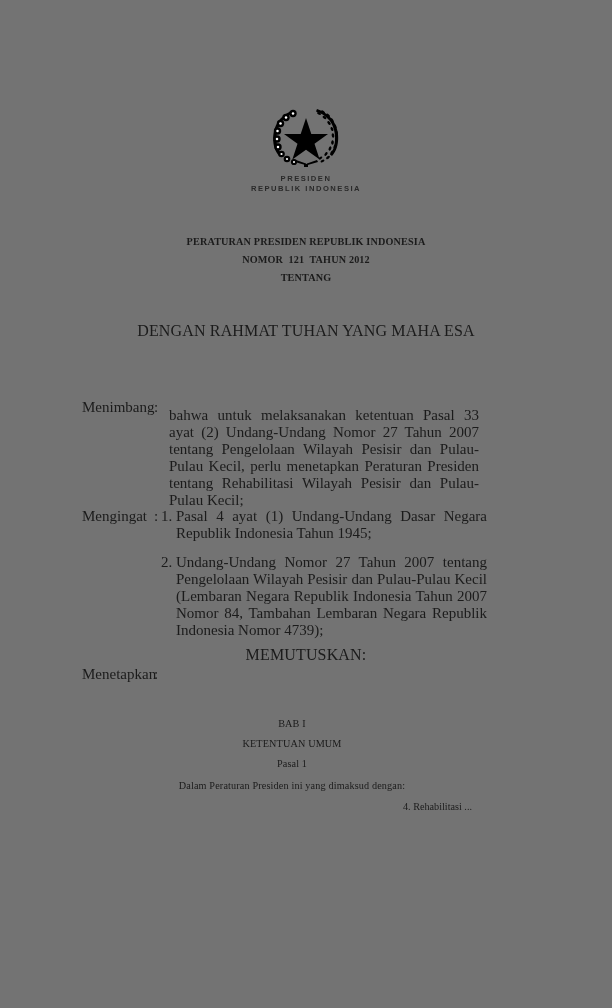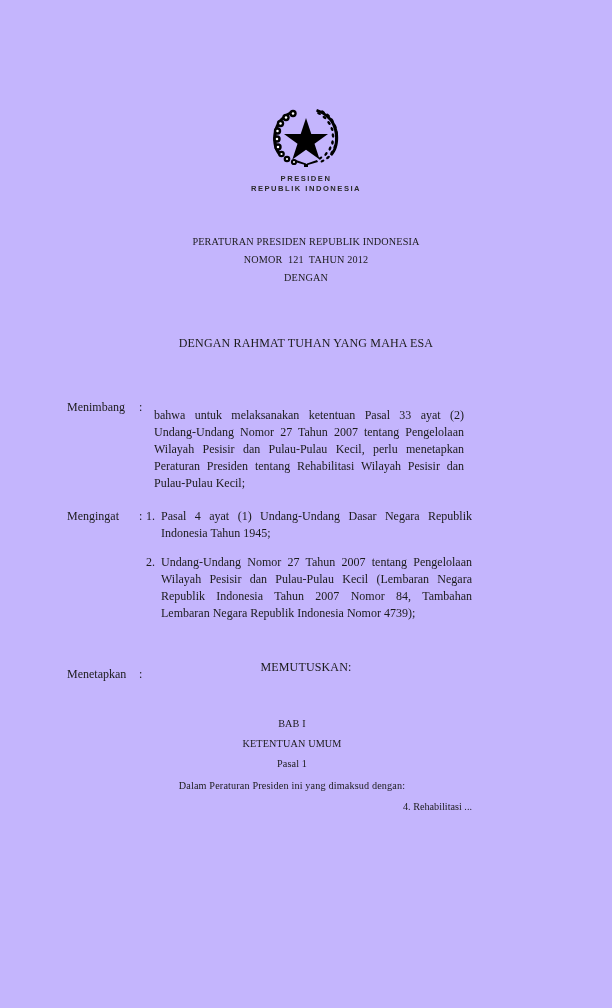--- a/index.html
+++ b/index.html
@@ -15,21 +15,21 @@
     font-family: "Liberation Serif", "DejaVu Serif", serif;
     color: #1b1b1b;
     -webkit-font-smoothing: antialiased;
   }
 
   .page {
     position: absolute;
     inset: 0;
     width: 612px;
     height: 1008px;
-    background: #c4b5fd;
+    background: #737373;
   }
 
   
   .emblem-block {
     position: absolute;
     left: 0;
     right: 0;
     top: 100px;
     text-align: center;
   }
@@ -54,45 +54,44 @@
   .title-block {
     position: absolute;
     left: 70px;
     width: 472px;
     top: 233px;
     text-align: center;
     font-size: 10.2px;
     line-height: 18px;
     letter-spacing: 0.15px;
   }
-  .title-block .tline { display: block; white-space: pre; }
+  .title-block .tline { display: block; white-space: pre; font-weight: bold; }
 
   
   .center-line {
     position: absolute;
     left: 70px;
     width: 472px;
     text-align: center;
-    font-size: 12px;
+    font-size: 16px;
     line-height: 14px;
     letter-spacing: 0.15px;
-    margin-top: 12px;
   }
   #line-rahmat   { top: 324px; }
   #line-presiden { top: 360px; }
   #line-memutuskan { top: 648px; }
 
   
   .clause {
     position: absolute;
-    left: 67px;
+    left: 82px;
     width: 405px;
     display: flex;
     align-items: flex-start;
-    font-size: 12px;
+    font-size: 15px;
   }
   .clause-label {
     width: 72px;
     flex: 0 0 72px;
     line-height: 17px;
     white-space: nowrap;
   }
   .clause-colon {
     width: 7px;
     flex: 0 0 7px;
@@ -237,21 +236,21 @@
 
     <div class="emblem-caption">
       <span>PRESIDEN</span>
       <span>REPUBLIK INDONESIA</span>
     </div>
   </div>
 
   <div class="title-block">
     <span class="tline">PERATURAN PRESIDEN REPUBLIK INDONESIA</span>
     <span class="tline">NOMOR  121  TAHUN 2012</span>
-    <span class="tline">DENGAN</span>
+    <span class="tline">TENTANG</span>
   </div>
 
   <div class="center-line" id="line-rahmat">DENGAN RAHMAT TUHAN YANG MAHA ESA</div>
 
 
   <div class="clause" id="clause-menimbang">
     <div class="clause-label">Menimbang</div>
     <div class="clause-colon">:</div>
     <div class="clause-body">
       <p>bahwa untuk melaksanakan ketentuan Pasal 33 ayat (2) Undang-Undang Nomor 27 Tahun 2007 tentang Pengelolaan Wilayah Pesisir dan Pulau-Pulau Kecil, perlu menetapkan Peraturan Presiden tentang Rehabilitasi Wilayah Pesisir dan Pulau-Pulau Kecil;</p>

